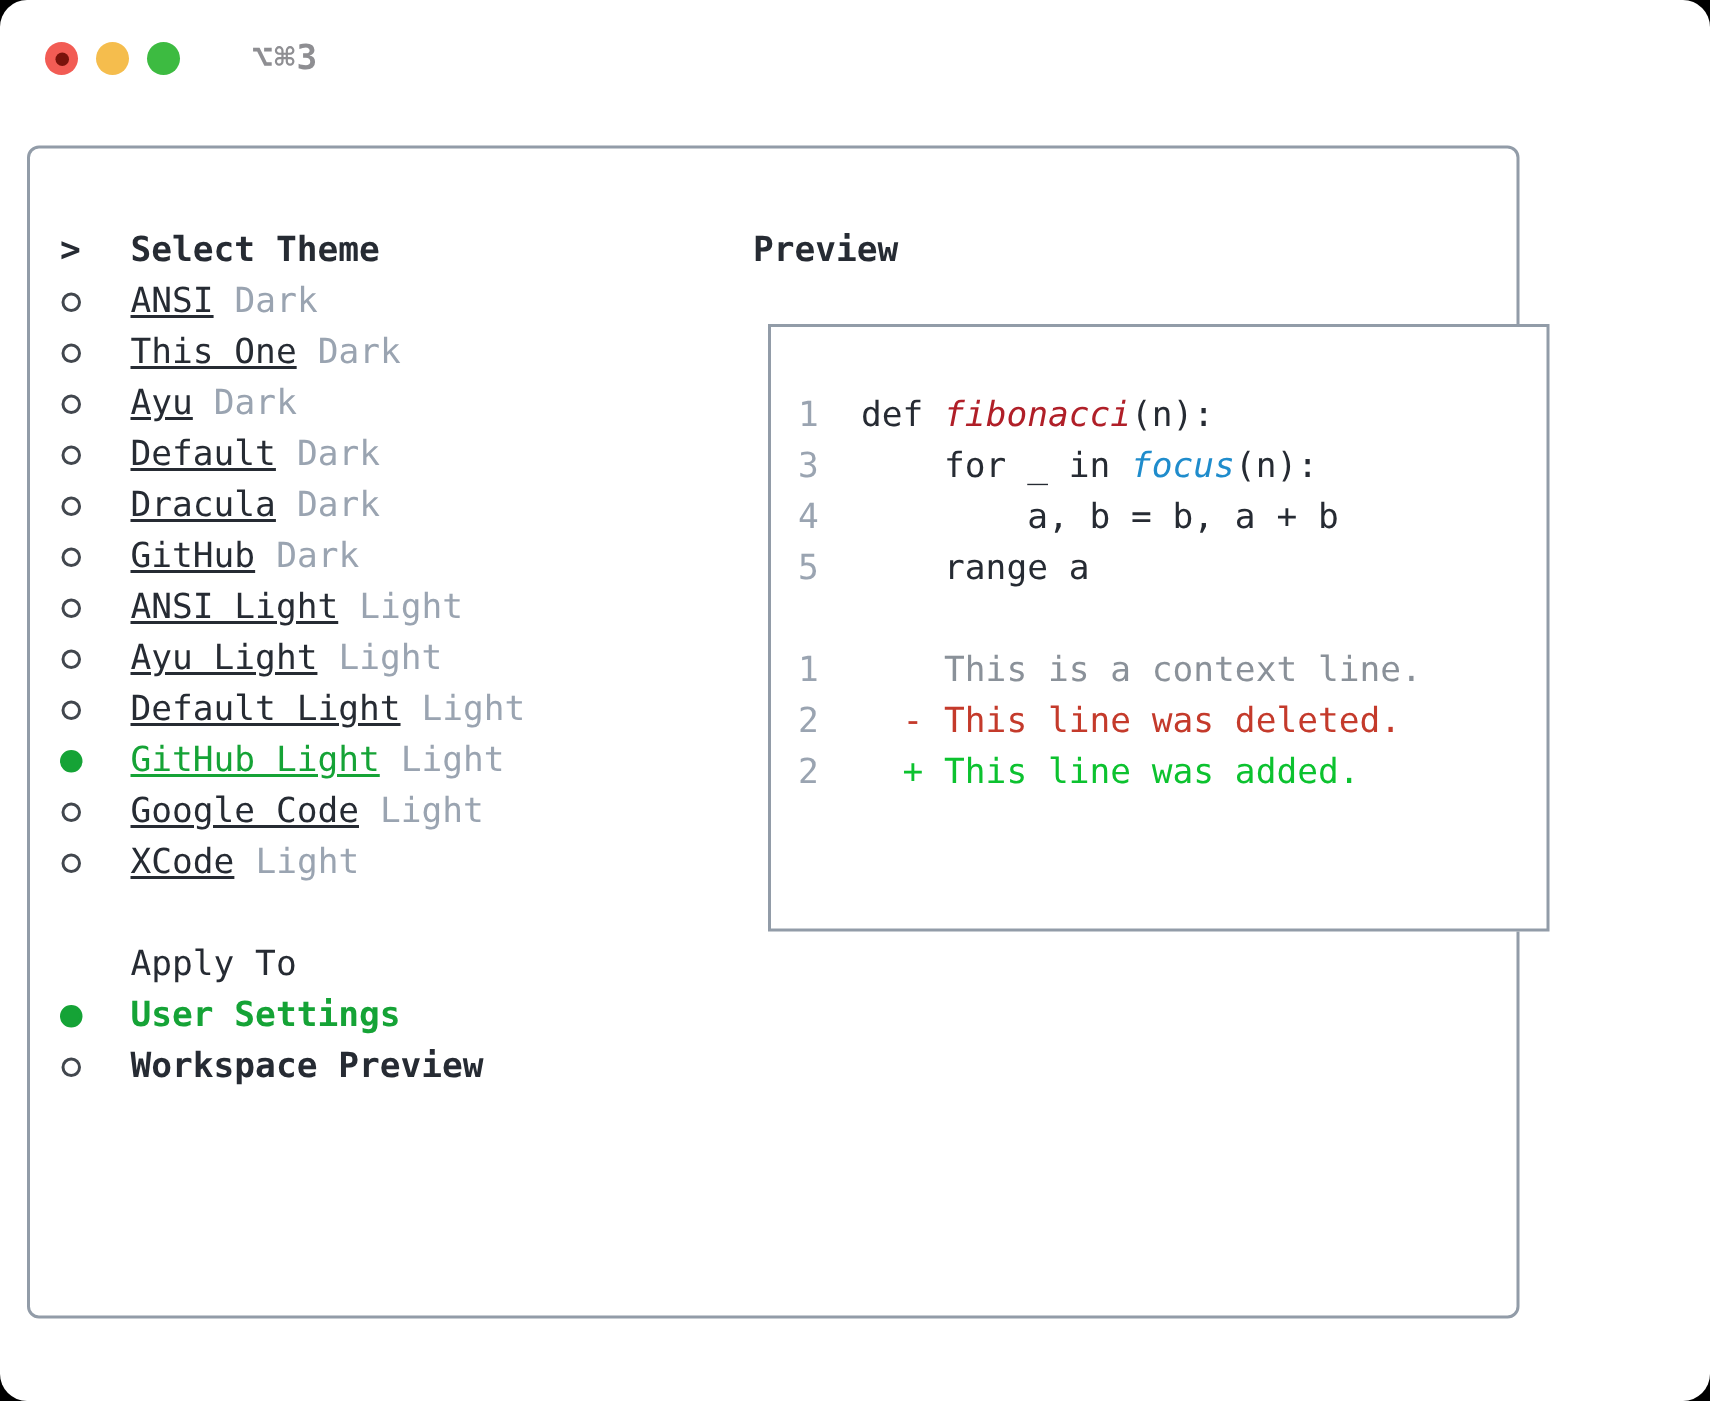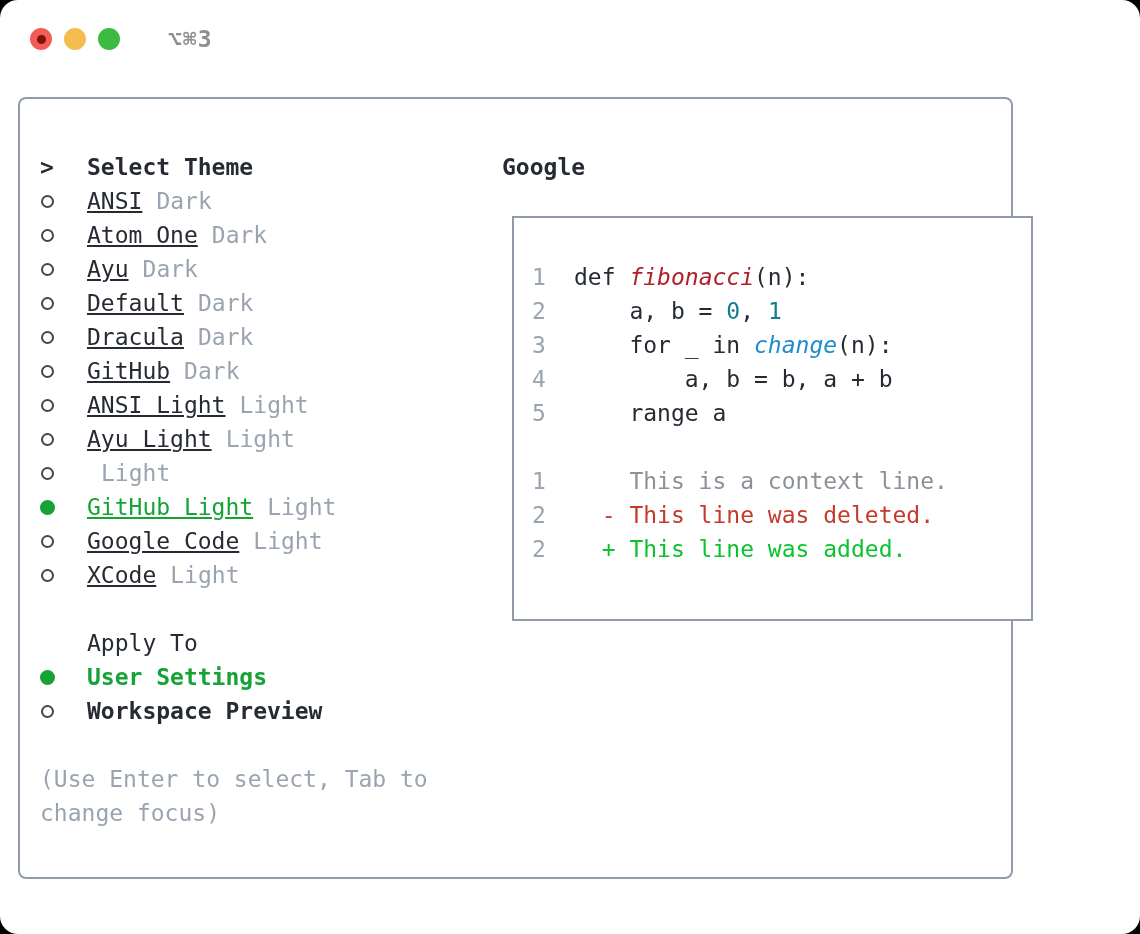--- a/index.html
+++ b/index.html
@@ -91,55 +91,53 @@
     <div class="left-col">
       <div class="row">
         <span class="marker-cell">
           <span class="gt">&gt;</span>
         </span>
         <span class="hdr-label">Select Theme</span>
       </div>
 
       <div id="theme-list">
           <div class="row"><span class="marker-cell"><span class="ring"></span></span><span class="name">ANSI</span><span class="tag">Dark</span></div>
-          <div class="row"><span class="marker-cell"><span class="ring"></span></span><span class="name">Atom One</span><span class="tag">Dark</span></div>
+          <div class="row"><span class="marker-cell"><span class="ring"></span></span><span class="name">This One</span><span class="tag">Dark</span></div>
           <div class="row"><span class="marker-cell"><span class="ring"></span></span><span class="name">Ayu</span><span class="tag">Dark</span></div>
           <div class="row"><span class="marker-cell"><span class="ring"></span></span><span class="name">Default</span><span class="tag">Dark</span></div>
           <div class="row"><span class="marker-cell"><span class="ring"></span></span><span class="name">Dracula</span><span class="tag">Dark</span></div>
           <div class="row"><span class="marker-cell"><span class="ring"></span></span><span class="name">GitHub</span><span class="tag">Dark</span></div>
           <div class="row"><span class="marker-cell"><span class="ring"></span></span><span class="name">ANSI Light</span><span class="tag">Light</span></div>
           <div class="row"><span class="marker-cell"><span class="ring"></span></span><span class="name">Ayu Light</span><span class="tag">Light</span></div>
-          <div class="row"><span class="marker-cell"><span class="ring"></span></span><span class="tag">Light</span></div>
+          <div class="row"><span class="marker-cell"><span class="ring"></span></span><span class="name">Default Light</span><span class="tag">Light</span></div>
           <div class="row"><span class="marker-cell"><span class="ring filled"></span></span><span class="name selected">GitHub Light</span><span class="tag">Light</span></div>
           <div class="row"><span class="marker-cell"><span class="ring"></span></span><span class="name">Google Code</span><span class="tag">Light</span></div>
           <div class="row"><span class="marker-cell"><span class="ring"></span></span><span class="name">XCode</span><span class="tag">Light</span></div>
         </div>
 
       <div class="spacer"></div>
 
       <div class="row section-hdr">
         <span class="hdr-label" style="font-weight:normal">Apply To</span>
       </div>
 
       <div id="apply-list">
           <div class="row"><span class="marker-cell"><span class="ring filled"></span></span><span class="opt-label selected">User Settings</span></div>
           <div class="row"><span class="marker-cell"><span class="ring"></span></span><span class="opt-label">Workspace Preview</span></div>
         </div>
 
       <div class="spacer"></div>
 
-      <div class="hint">(Use Enter to select, Tab to change focus)</div>
     </div>
 
     <div class="right-col">
-      <div class="preview-hdr">Google</div>
+      <div class="preview-hdr">Preview</div>
       <div class="preview-box" id="preview-box">
           <div class="code-line"><span class="ln">1</span><span class="tk-plain">def </span><span class="tk-func">fibonacci</span><span class="tk-plain">(n):</span></div>
-          <div class="code-line"><span class="ln">2</span><span class="tk-plain">    a, b = </span><span class="tk-num">0</span><span class="tk-plain">, </span><span class="tk-num">1</span></div>
-          <div class="code-line"><span class="ln">3</span><span class="tk-plain">    for _ in </span><span class="tk-builtin">change</span><span class="tk-plain">(n):</span></div>
+          <div class="code-line"><span class="ln">3</span><span class="tk-plain">    for _ in </span><span class="tk-builtin">focus</span><span class="tk-plain">(n):</span></div>
           <div class="code-line"><span class="ln">4</span><span class="tk-plain">        a, b = b, a + b</span></div>
           <div class="code-line"><span class="ln">5</span><span class="tk-plain">    range a</span></div>
           <div class="code-line"><span class="ln"></span></div>
           <div class="code-line"><span class="ln">1</span><span class="tk-context">    This is a context line.</span></div>
           <div class="code-line"><span class="ln">2</span><span class="tk-deleted">  - This line was deleted.</span></div>
           <div class="code-line"><span class="ln">2</span><span class="tk-added">  + This line was added.</span></div>
         </div>
     </div>
 
   </div>

